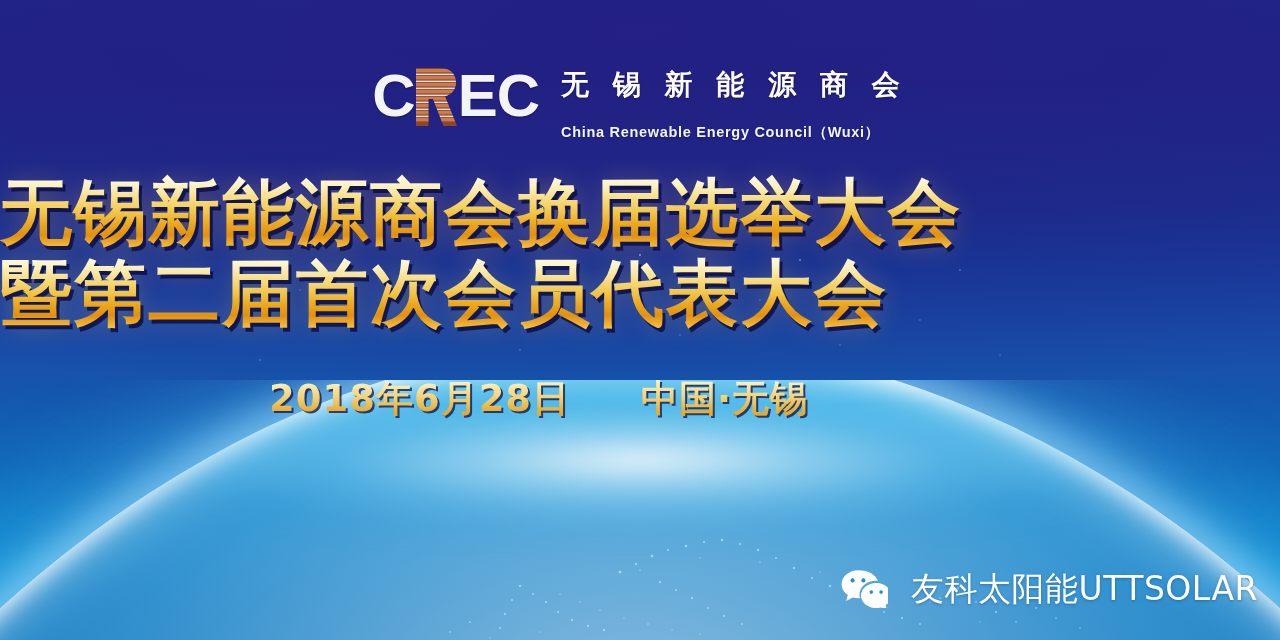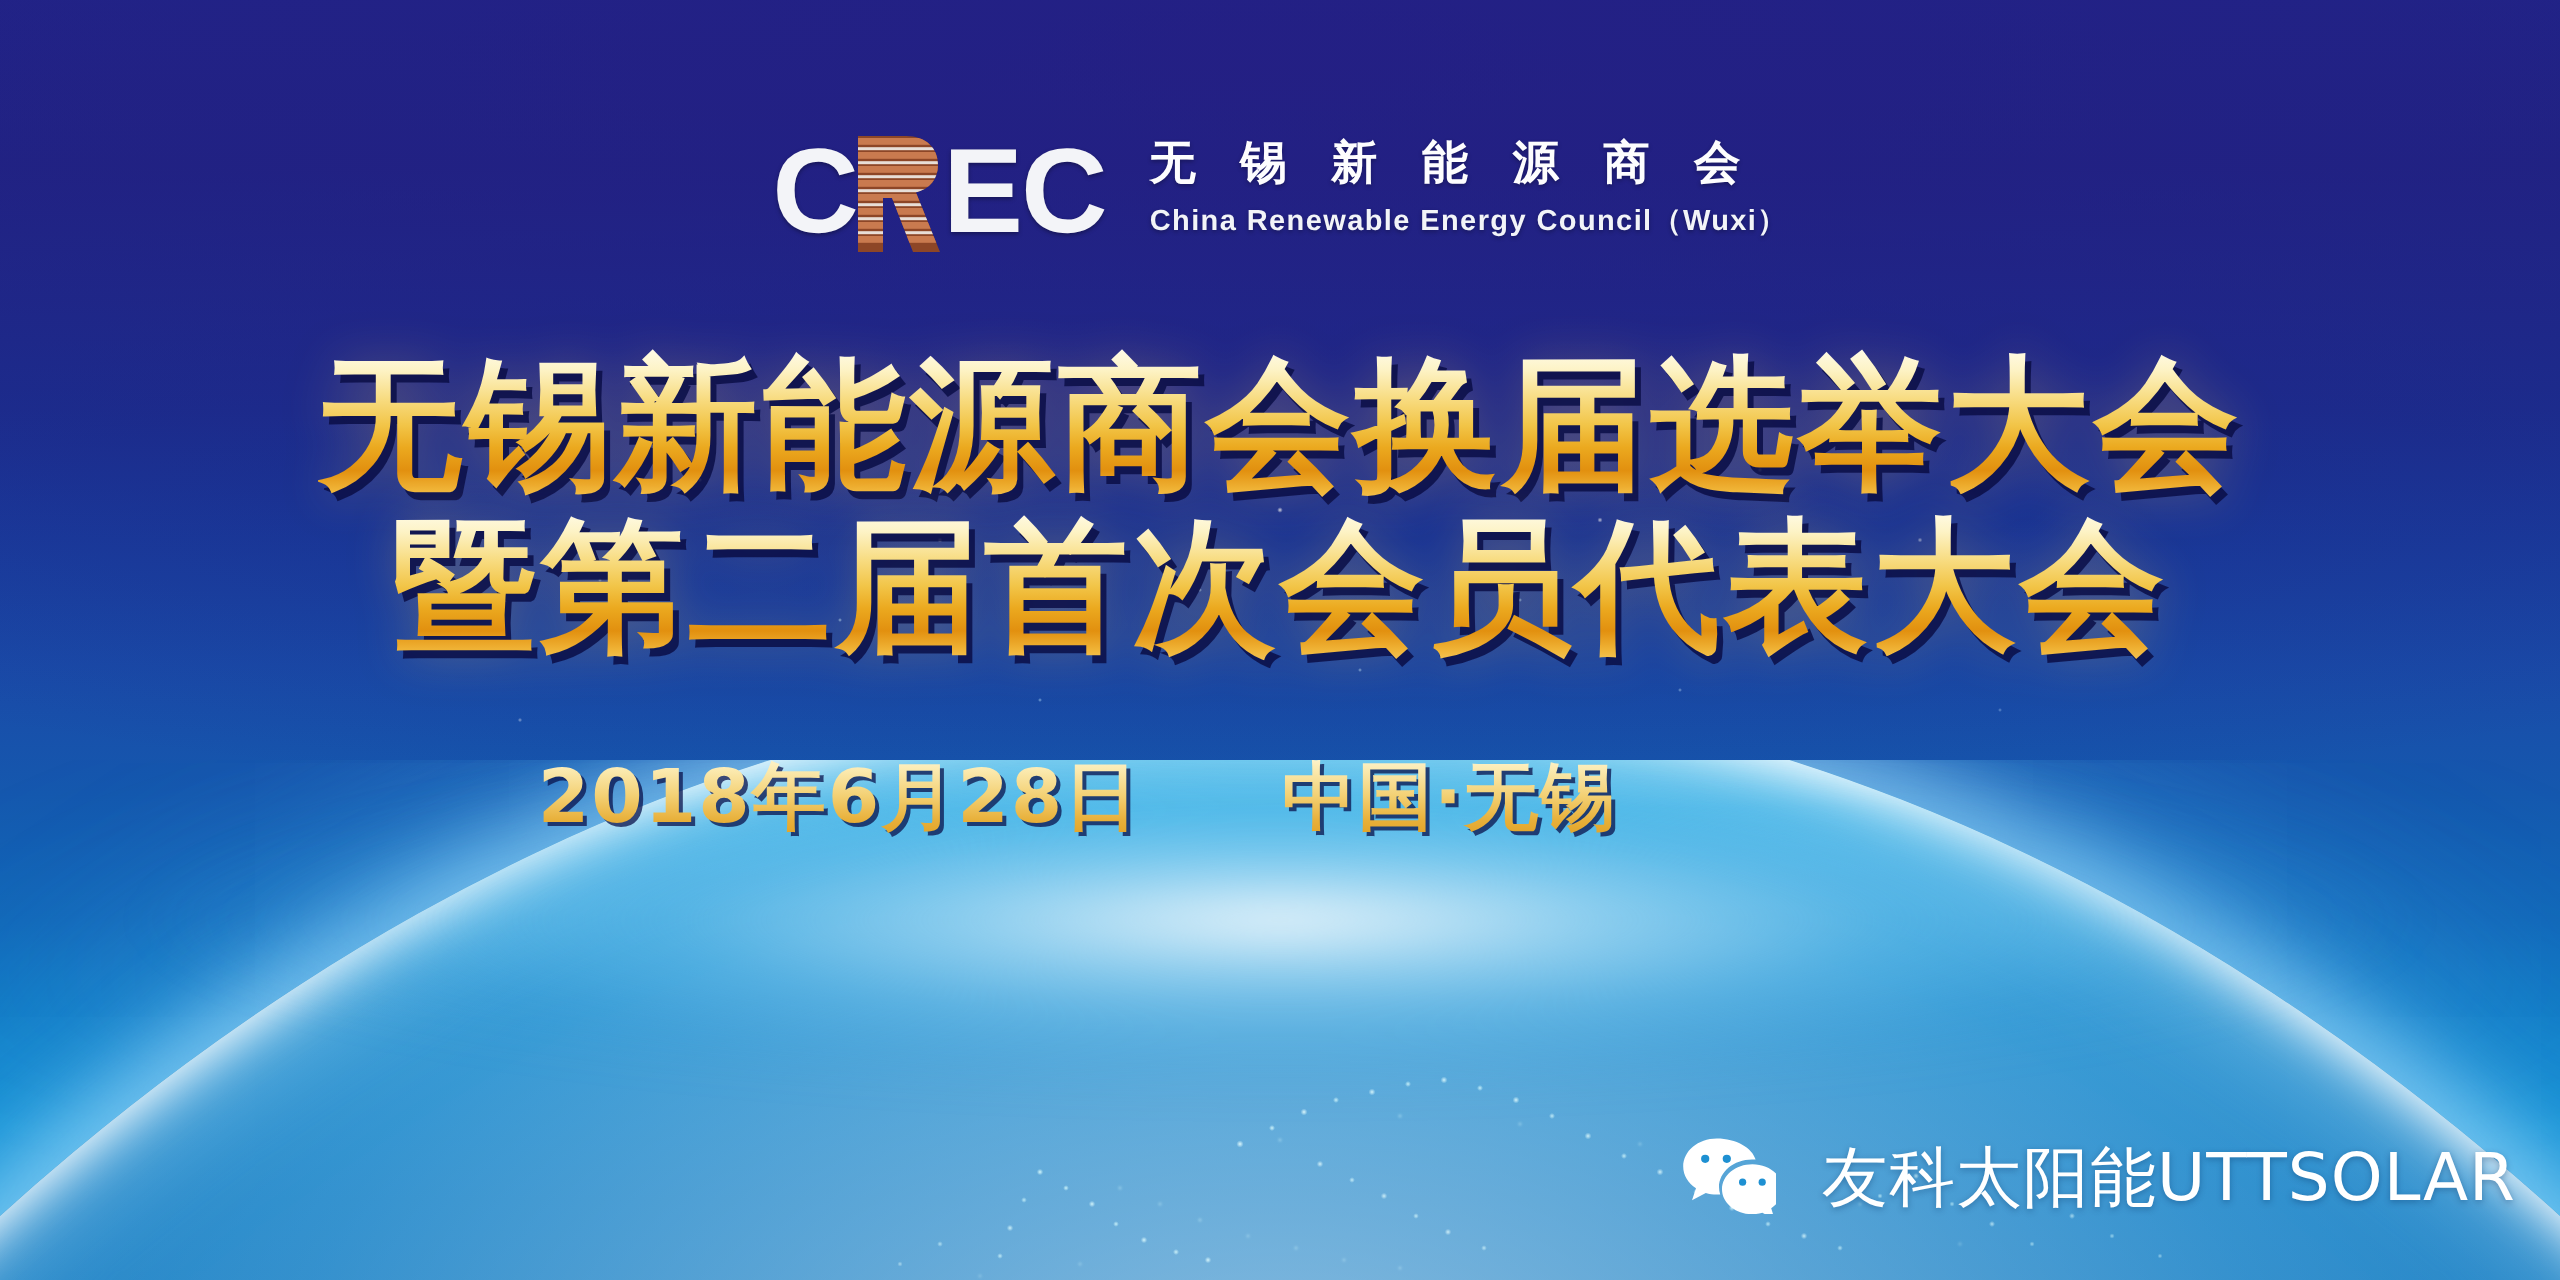--- a/index.html
+++ b/index.html
@@ -257,43 +257,42 @@
     width: 44px;
     height: 58px;
     margin: 0 1px 0 -2px;
     align-self: flex-end;
     overflow: hidden;
   }
   .crec-r svg { display: block; }
 
   .logo-text { padding-top: 4px; }
   .logo-cn {
-    font-size: 23px;
+    font-size: 28px;
     font-weight: 700;
     color: #fdfdfe;
     letter-spacing: 8px;
     line-height: 1.2;
     white-space: nowrap;
     text-shadow: 0 1px 2px rgba(0,0,0,.3);
   }
   .logo-en {
     font-size: 14.5px;
     font-weight: 700;
     color: #f2f4f8;
     letter-spacing: .7px;
-    margin-top: 5px;
+    margin-top: 21px;
     white-space: nowrap;
     text-shadow: 0 1px 2px rgba(0,0,0,.3);
   }
 
   
   .headline {
     position: absolute;
     left: 0; top: 172px; width: 1280px;
-    text-align: center;
   }
   .hl-line {
     position: relative;
     display: inline-block;
     font-family: "DejaVu Sans", "Liberation Sans", sans-serif;
     font-size: 72px;
     font-weight: 700;
     line-height: 1.12;
     letter-spacing: 2px;
     white-space: nowrap;

